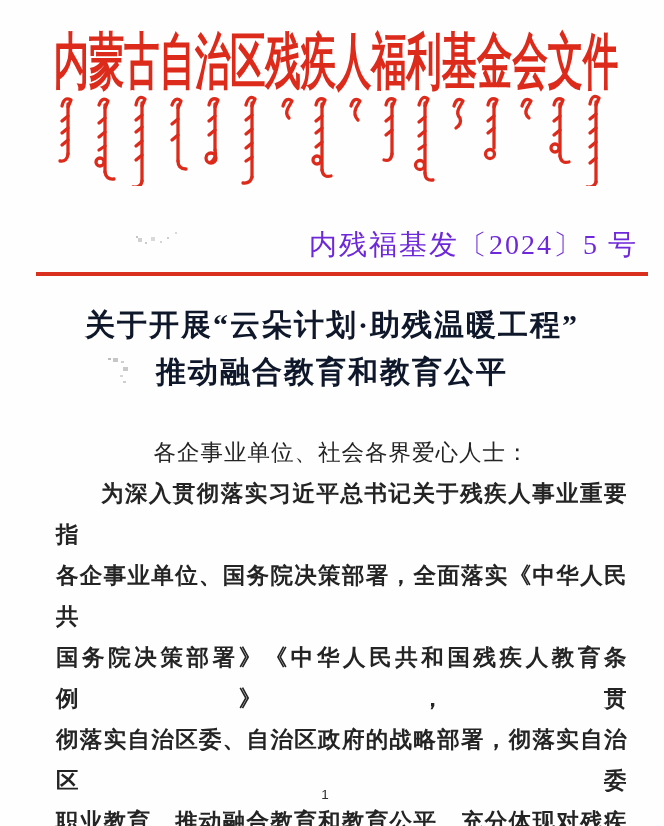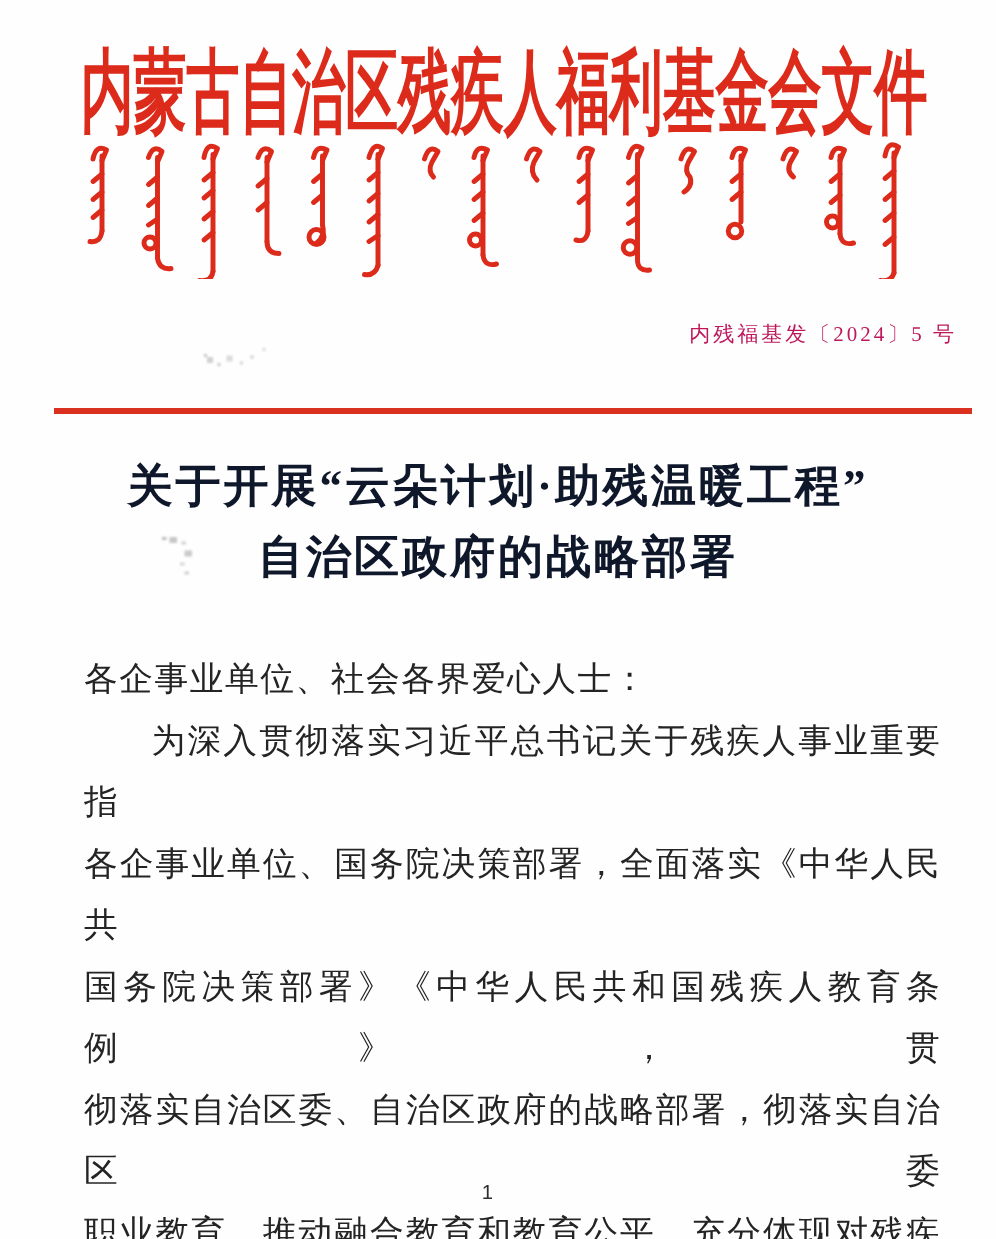--- a/index.html
+++ b/index.html
@@ -32,22 +32,22 @@
   
   .mongolian-banner {
     position: absolute; top: 94px; left: 54px;
     width: 556px; height: 92px;
   }
   .mongolian-banner svg { display: block; }
   .mg { stroke: #dc2a1b; stroke-width: 3.3; fill: none;
         stroke-linecap: round; stroke-linejoin: round; }
   
   .doc-number {
-    position: absolute; top: 214px; right: 26px;
-    font-size: 14px; color: #be185d;
+    position: absolute; top: 226px; right: 26px;
+    font-size: 28px; color: #6d28d9;
     letter-spacing: 2px;
     white-space: nowrap;
   }
   
   .red-divider {
     position: absolute; top: 272px; left: 36px;
     width: 612px; height: 4px;
     background: #d93020;
   }
   
@@ -61,25 +61,26 @@
     letter-spacing: 2px;
   }
   
   .body-text {
     position: absolute; top: 432px; left: 56px;
     width: 571px;
     font-size: 22.5px;
     color: #242424;
     line-height: 41px;
   }
-  .salutation { text-align: left; letter-spacing: 1px; }
+  .salutation { text-align: center; letter-spacing: 1px; }
   .para-line {
     text-align: justify;
     text-align-last: justify;
     letter-spacing: 0.5px;
+    font-weight: bold;
   }
   .para-line.indent { text-indent: 2em; }
   
   .artifact { position: absolute; pointer-events: none; opacity: 0.75; filter: blur(0.6px); }
   .artifact-a {
     top: 236px; left: 136px; width: 2px; height: 2px; background: #b3b3b3;
     box-shadow: 3px 3px 0 1px #c2c2c2, 9px 6px 0 #b8b8b8, 16px 2px 0 1px #cfcfcf,
                 24px 5px 0 #c6c6c6, 31px 1px 0 #bdbdbd, 39px -4px 0 #cccccc;
   }
   .artifact-b {
@@ -201,21 +202,21 @@
 
   <div class="artifact artifact-a"></div>
   <div class="artifact artifact-b"></div>
 
   <div class="doc-number">内残福基发〔2024〕5 号</div>
 
   <div class="red-divider"></div>
 
   <div class="doc-title">
     <div>关于开展“云朵计划·助残温暖工程”</div>
-    <div>自治区政府的战略部署</div>
+    <div>推动融合教育和教育公平</div>
   </div>
 
   <div class="body-text">
     <div class="salutation">各企事业单位、社会各界爱心人士：</div>
     <div class="para-line indent">为深入贯彻落实习近平总书记关于残疾人事业重要指</div>
     <div class="para-line">各企事业单位、国务院决策部署，全面落实《中华人民共</div>
     <div class="para-line">国务院决策部署》《中华人民共和国残疾人教育条例》，贯</div>
     <div class="para-line">彻落实自治区委、自治区政府的战略部署，彻落实自治区委</div>
     <div class="para-line">职业教育，推动融合教育和教育公平，充分体现对残疾人和</div>
 

